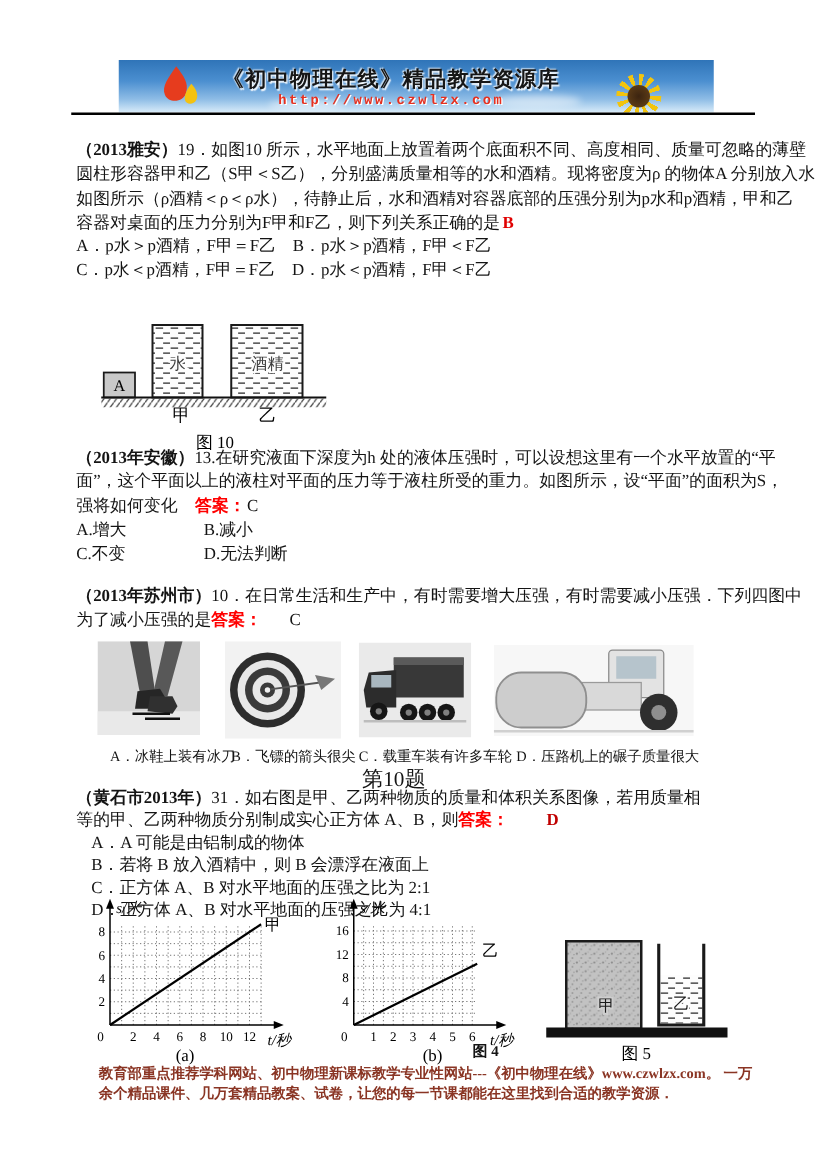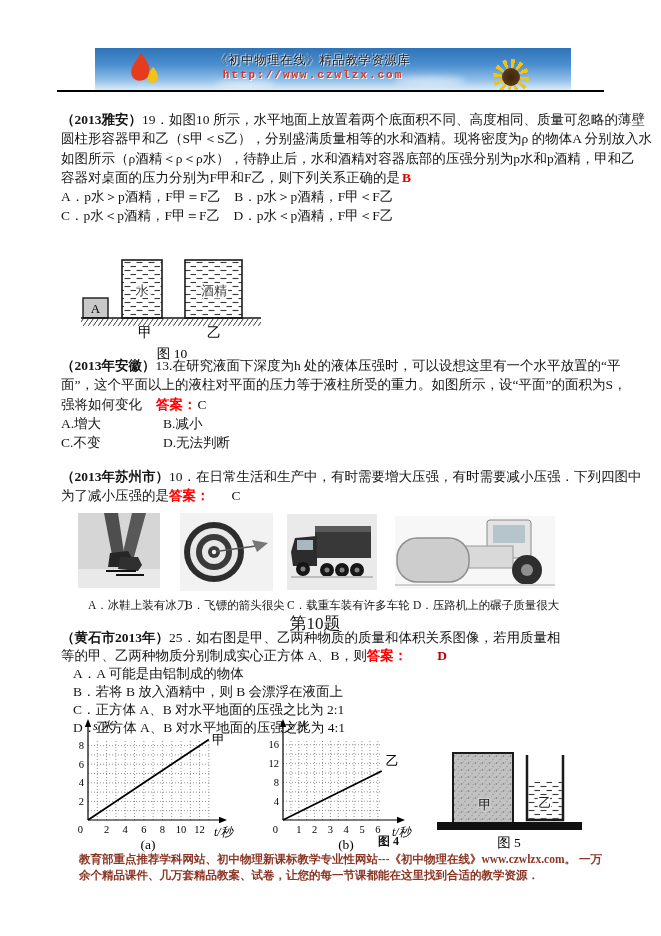--- a/index.html
+++ b/index.html
@@ -5,21 +5,21 @@
   html,body{margin:0;padding:0;background:#fff;}
   .page{position:relative;width:661px;height:936px;background:#ffffff;overflow:hidden;
         font-family:"Liberation Serif","DejaVu Serif",serif;color:#141414;}
 
   
   .banner{position:absolute;left:95px;top:48px;width:476px;height:42px;overflow:hidden;
           background:linear-gradient(180deg,#2f74b8 0%,#4b8fd0 40%,#8fbde6 75%,#d9ecf9 100%);}
   .cloud{position:absolute;background:#fff;opacity:.5;filter:blur(3px);border-radius:50%;}
   .banner-logo{position:absolute;left:30px;top:4px;width:40px;height:36px;}
   .banner-text{position:absolute;left:68px;top:4px;width:300px;text-align:center;}
-  .banner-title{font-size:12px;font-weight:normal;letter-spacing:1px;color:#161616;white-space:nowrap;
+  .banner-title{font-size:17px;font-weight:bold;letter-spacing:1px;color:#161616;white-space:nowrap;
                 text-shadow:1px 1px 1px rgba(255,255,255,.95),-1px -1px 1px rgba(255,255,255,.8);}
   .banner-url{font-family:"Liberation Mono","DejaVu Sans Mono",monospace;font-size:11px;font-weight:bold;
               color:#e6301f;letter-spacing:2px;text-shadow:1px 1px 0 #ffffff;}
   .sunflower{position:absolute;left:398px;top:11px;width:36px;height:36px;}
   .sunflower .petals{position:absolute;left:0;top:0;width:36px;height:36px;border-radius:50%;
       background:repeating-conic-gradient(#f2c40f 0deg 14deg,rgba(242,196,15,0) 14deg 30deg);}
   .sunflower .core{position:absolute;left:9px;top:9px;width:18px;height:18px;border-radius:50%;
       background:radial-gradient(circle,#3c2410 0%,#5a3a16 70%,#7a5a20 100%);}
   .rule{position:absolute;left:57px;top:90px;width:547px;height:2px;background:#000;}
 
@@ -169,21 +169,21 @@
     <rect x="0" y="68" width="160" height="2" fill="#d0d0d0"></rect>
   </svg>
 
   <span class="q3lbl" style="left:88px;">A．冰鞋上装有冰刀</span>
   <span class="q3lbl" style="left:185px;">B．飞镖的箭头很尖</span>
   <span class="q3lbl" style="left:287px;">C．载重车装有许多车轮</span>
   <span class="q3lbl" style="left:397px;margin-left:16px;">D．压路机上的碾子质量很大</span>
   <div class="q3cap">第10题</div>
 
   <div class="qblock" id="q4" style="top:629px;">
-    <div class="qline"><span class="qtag">（黄石市2013年）</span><span>25．如右图是甲、乙两种物质的质量和体积关系图像，若用质量相</span></div>
+    <div class="qline"><span class="qtag">（黄石市2013年）</span><span>31．如右图是甲、乙两种物质的质量和体积关系图像，若用质量相</span></div>
     <div class="qline"><span>等的甲、乙两种物质分别制成实心正方体 A、B，则</span><span class="ansl">答案：</span><span class="ans-dark">D</span></div>
     <div class="qline opt">A．A 可能是由铝制成的物体</div>
     <div class="qline opt">B．若将 B 放入酒精中，则 B 会漂浮在液面上</div>
     <div class="qline opt">C．正方体 A、B 对水平地面的压强之比为 2:1</div>
     <div class="qline opt">D．正方体 A、B 对水平地面的压强之比为 4:1</div>
   </div>
 
   <svg class="figabs" id="chartA" style="left:66px;top:716px;" width="190" height="140" viewBox="0 0 190 140">
       <line x1="31.3" y1="104" x2="31.3" y2="23.090000000000003" stroke="#777" stroke-dasharray="1,2" stroke-width="0.8"></line>
       <line x1="40.6" y1="104" x2="40.6" y2="23.090000000000003" stroke="#777" stroke-dasharray="1,2" stroke-width="0.8"></line>

